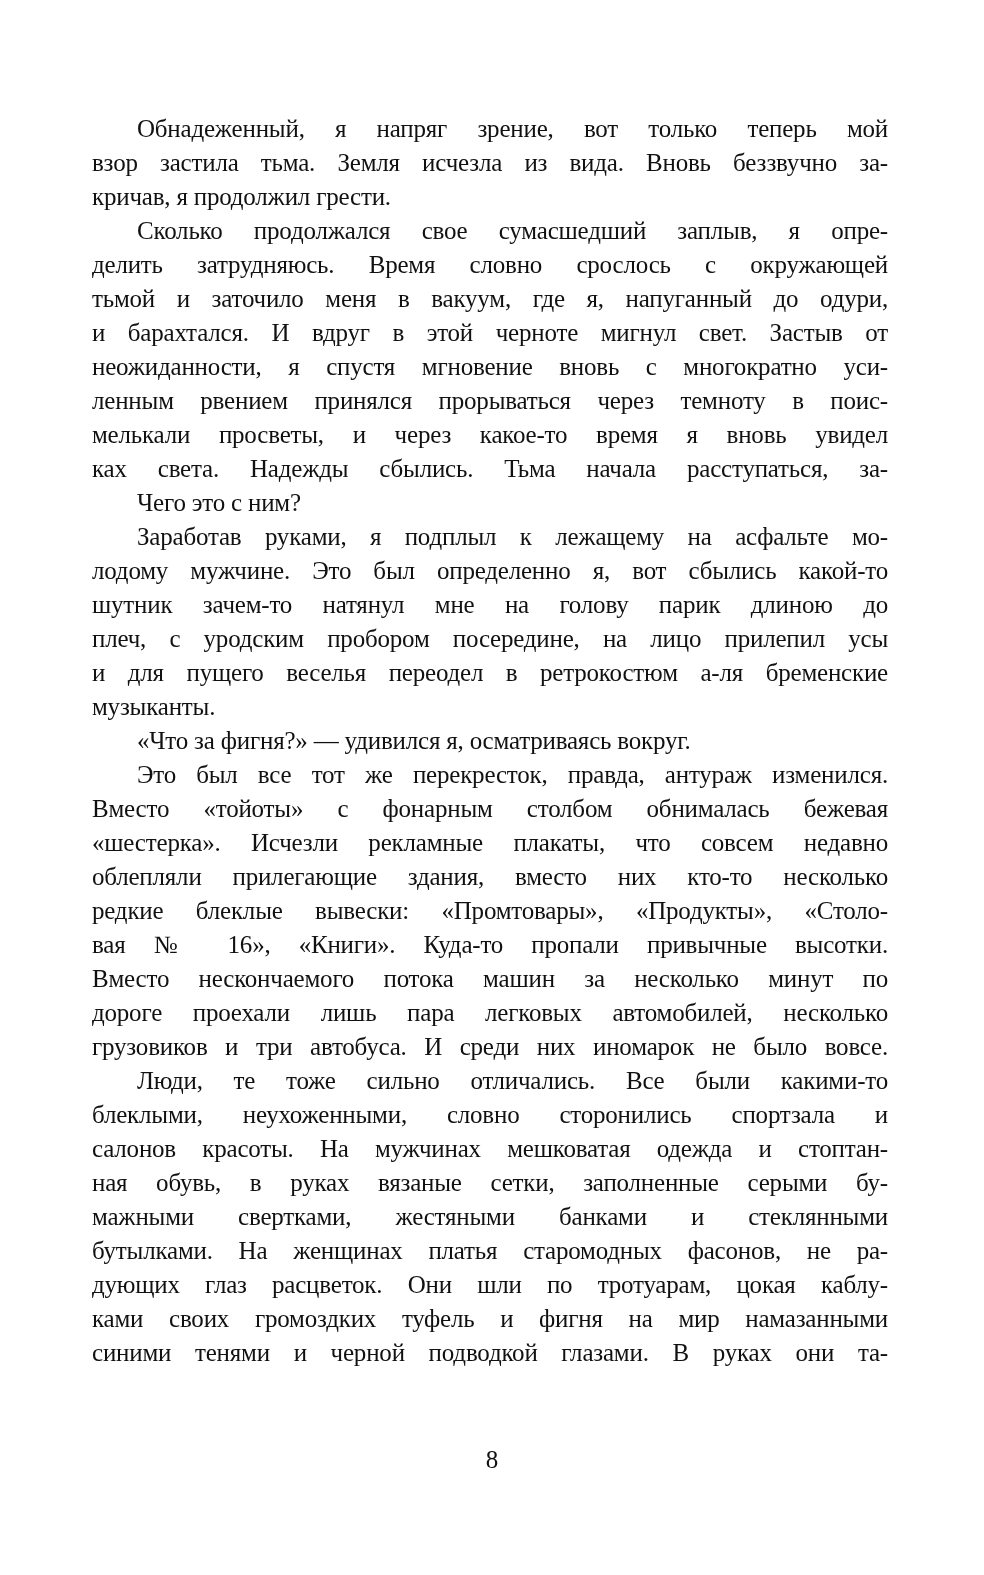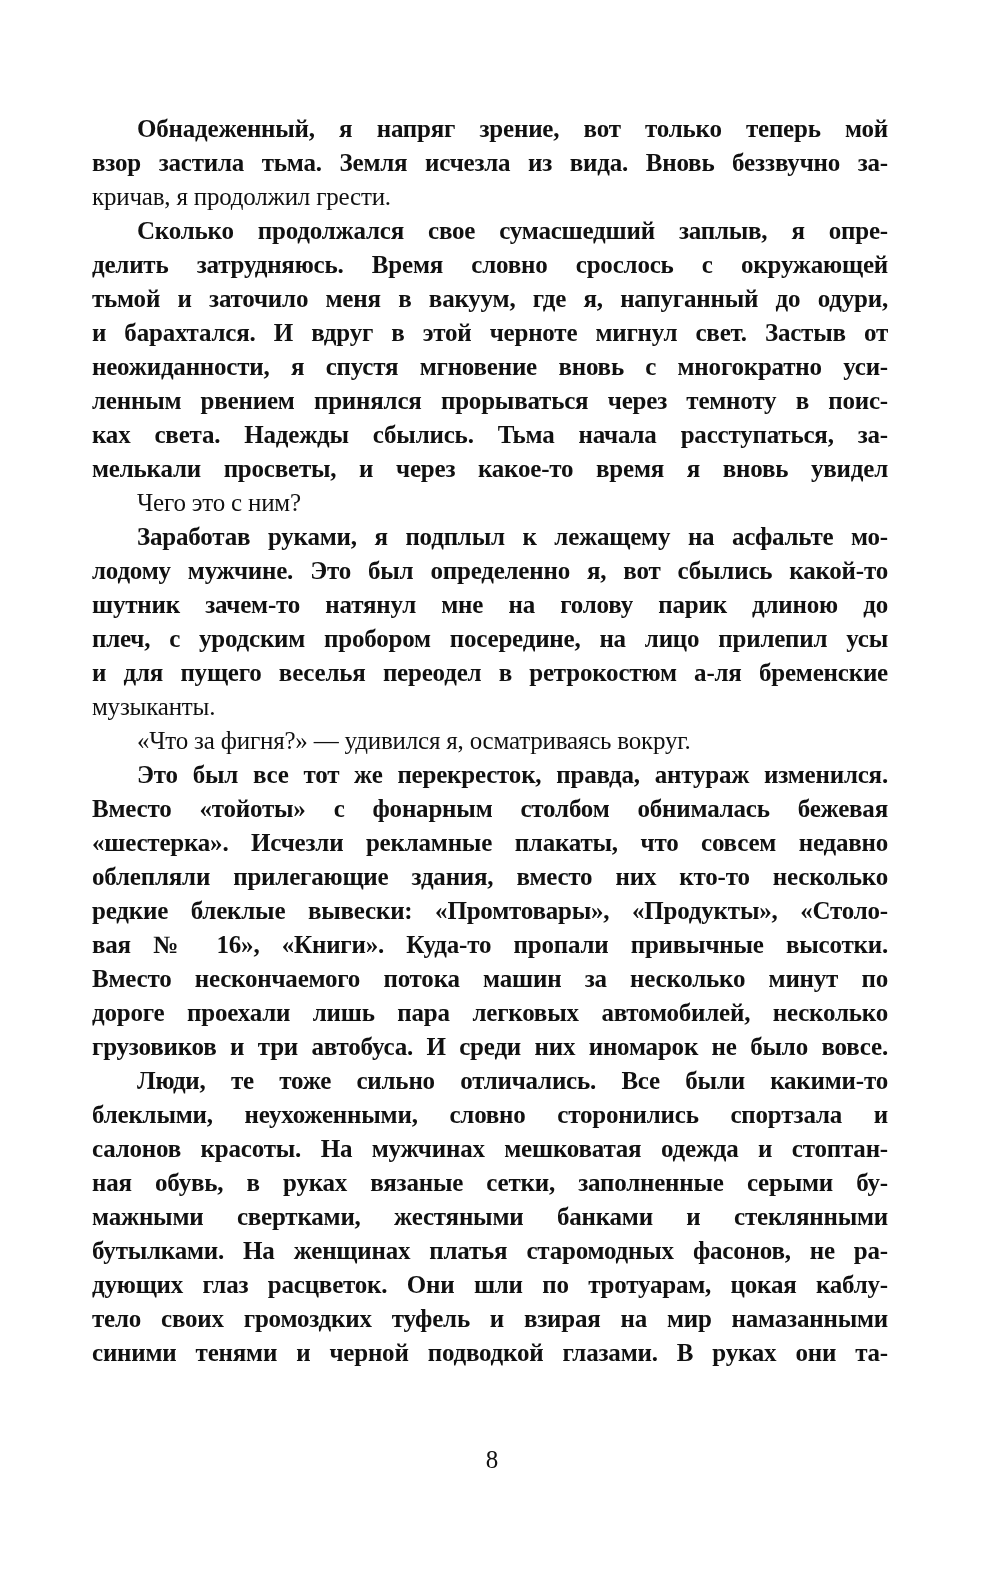--- a/index.html
+++ b/index.html
@@ -25,21 +25,20 @@
     line-height: 34px;
     font-size: 25px;
     letter-spacing: -0.2px;
     white-space: normal;
     overflow: hidden;
     text-align: left;
   }
   .line.just {
     text-align: justify;
     text-align-last: justify;
-    font-weight: bold;
   }
   .line.indent {
     text-indent: 45px;
   }
   .page-number {
     position: absolute;
     left: 0; top: 1443px;
     width: 984px;
     text-align: center;
     font-size: 25px;
@@ -57,22 +56,22 @@
         <div class="line just">взор застила тьма. Земля исчезла из вида. Вновь беззвучно за-</div>
         <div class="line">кричав, я продолжил грести.</div>
       </div>
       <div class="paragraph">
         <div class="line just indent">Сколько продолжался свое сумасшедший заплыв, я опре-</div>
         <div class="line just">делить затрудняюсь. Время словно срослось с окружающей</div>
         <div class="line just">тьмой и заточило меня в вакуум, где я, напуганный до одури,</div>
         <div class="line just">и барахтался. И вдруг в этой черноте мигнул свет. Застыв от</div>
         <div class="line just">неожиданности, я спустя мгновение вновь с многократно уси-</div>
         <div class="line just">ленным рвением принялся прорываться через темноту в поис-</div>
+        <div class="line just">мелькали просветы, и через какое-то время я вновь увидел</div>
         <div class="line just">ках света. Надежды сбылись. Тьма начала расступаться, за-</div>
-        <div class="line just">мелькали просветы, и через какое-то время я вновь увидел</div>
       </div>
       <div class="paragraph">
         <div class="line indent">Чего это с ним?</div>
       </div>
       <div class="paragraph">
         <div class="line just indent">Заработав руками, я подплыл к лежащему на асфальте мо-</div>
         <div class="line just">лодому мужчине. Это был определенно я, вот сбылись какой-то</div>
         <div class="line just">шутник зачем-то натянул мне на голову парик длиною до</div>
         <div class="line just">плеч, с уродским пробором посередине, на лицо прилепил усы</div>
         <div class="line just">и для пущего веселья переодел в ретрокостюм а-ля бременские</div>
@@ -93,18 +92,18 @@
         <div class="line just">грузовиков и три автобуса. И среди них иномарок не было вовсе.</div>
       </div>
       <div class="paragraph">
         <div class="line just indent">Люди, те тоже сильно отличались. Все были какими-то</div>
         <div class="line just">блеклыми, неухоженными, словно сторонились спортзала и</div>
         <div class="line just">салонов красоты. На мужчинах мешковатая одежда и стоптан-</div>
         <div class="line just">ная обувь, в руках вязаные сетки, заполненные серыми бу-</div>
         <div class="line just">мажными свертками, жестяными банками и стеклянными</div>
         <div class="line just">бутылками. На женщинах платья старомодных фасонов, не ра-</div>
         <div class="line just">дующих глаз расцветок. Они шли по тротуарам, цокая каблу-</div>
-        <div class="line just">тело своих громоздких туфель и взирая на мир намазанными</div>
+        <div class="line just">ками своих громоздких туфель и фигня на мир намазанными</div>
         <div class="line just">синими тенями и черной подводкой глазами. В руках они та-</div>
       </div>
     </div>
   <div class="page-number">8</div>
 </div>
 
 </body></html>

